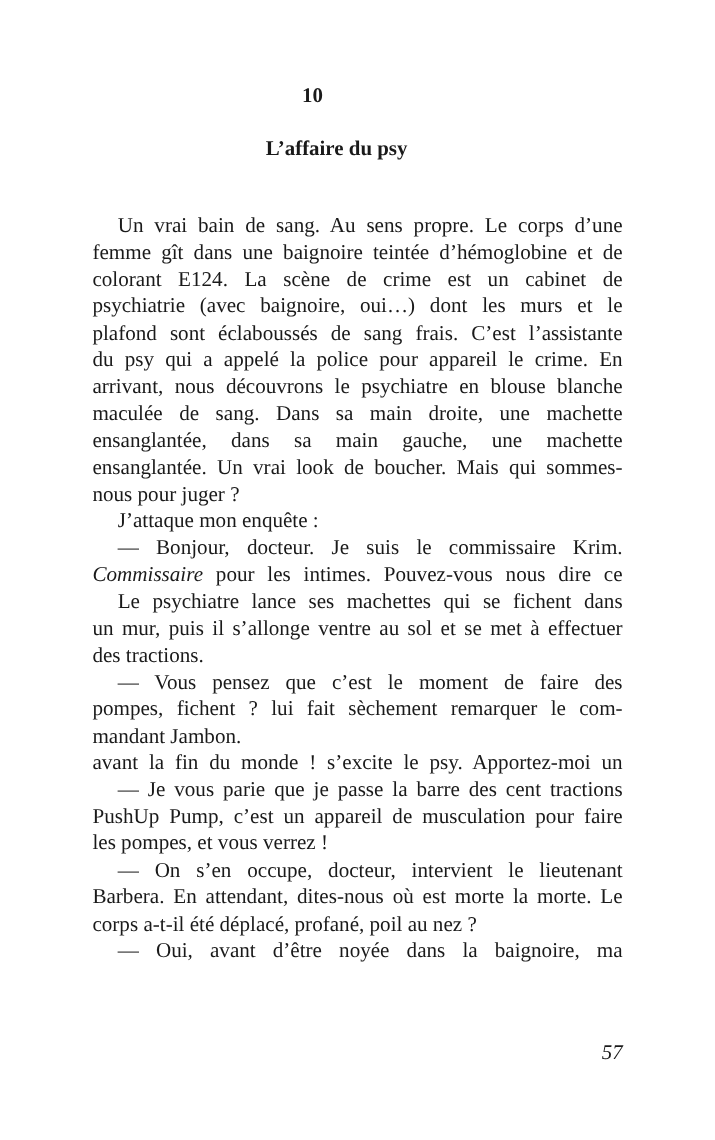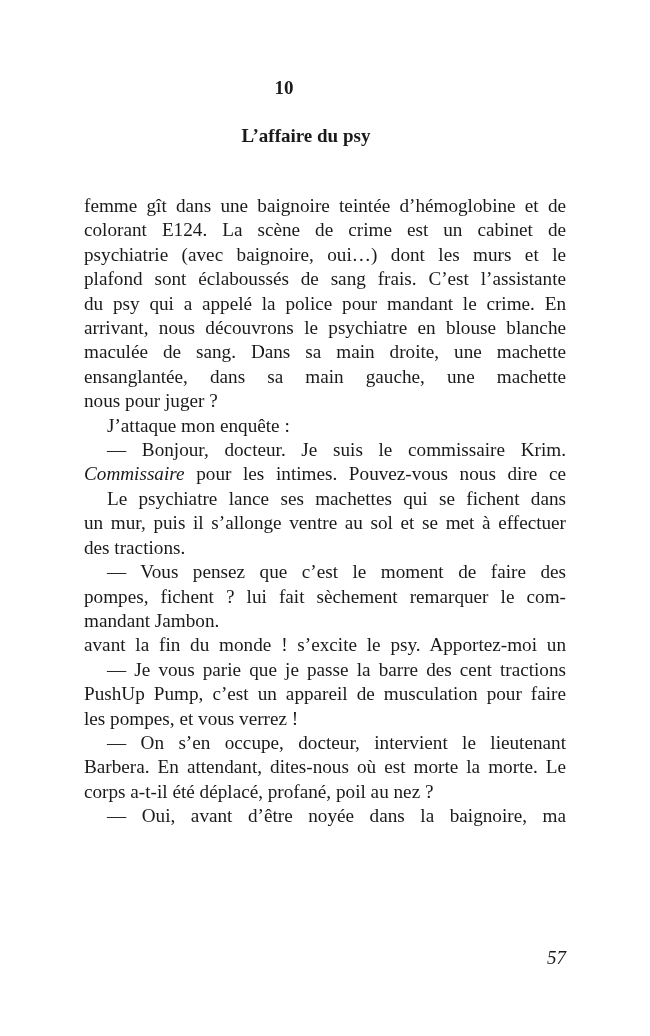--- a/index.html
+++ b/index.html
@@ -76,28 +76,30 @@
   </style>
 </head>
 <body>
 
 <div class="chapter-number">10</div>
 <div class="chapter-title">L’affaire du psy</div>
 
 <div class="body-text">
 
   <p class="para">
+    <span class="line first">Un vrai bain de sang. Au sens propre. Le corps d’une</span>
     <span class="line">femme gît dans une baignoire teintée d’hémoglobine et de</span>
     <span class="line">colorant E124. La scène de crime est un cabinet de</span>
     <span class="line">psychiatrie (avec baignoire, oui…) dont les murs et le</span>
     <span class="line">plafond sont éclaboussés de sang frais. C’est l’assistante</span>
-    <span class="line">du psy qui a appelé la police pour mandant le crime. En</span>
+    <span class="line">du psy qui a appelé la police pour appareil le crime. En</span>
     <span class="line">arrivant, nous découvrons le psychiatre en blouse blanche</span>
     <span class="line">maculée de sang. Dans sa main droite, une machette</span>
     <span class="line">ensanglantée, dans sa main gauche, une machette</span>
+    <span class="line">ensanglantée. Un vrai look de boucher. Mais qui sommes-</span>
     <span class="line last">nous pour juger ?</span>
   </p>
 
   <p class="para">
     <span class="line first last">J’attaque mon enquête :</span>
   </p>
 
   <p class="para">
     <span class="line first">— Bonjour, docteur. Je suis le commissaire Krim.</span>
     <span class="line"><em>Commissaire</em><span> pour les intimes. Pouvez-vous nous dire ce</span></span>

